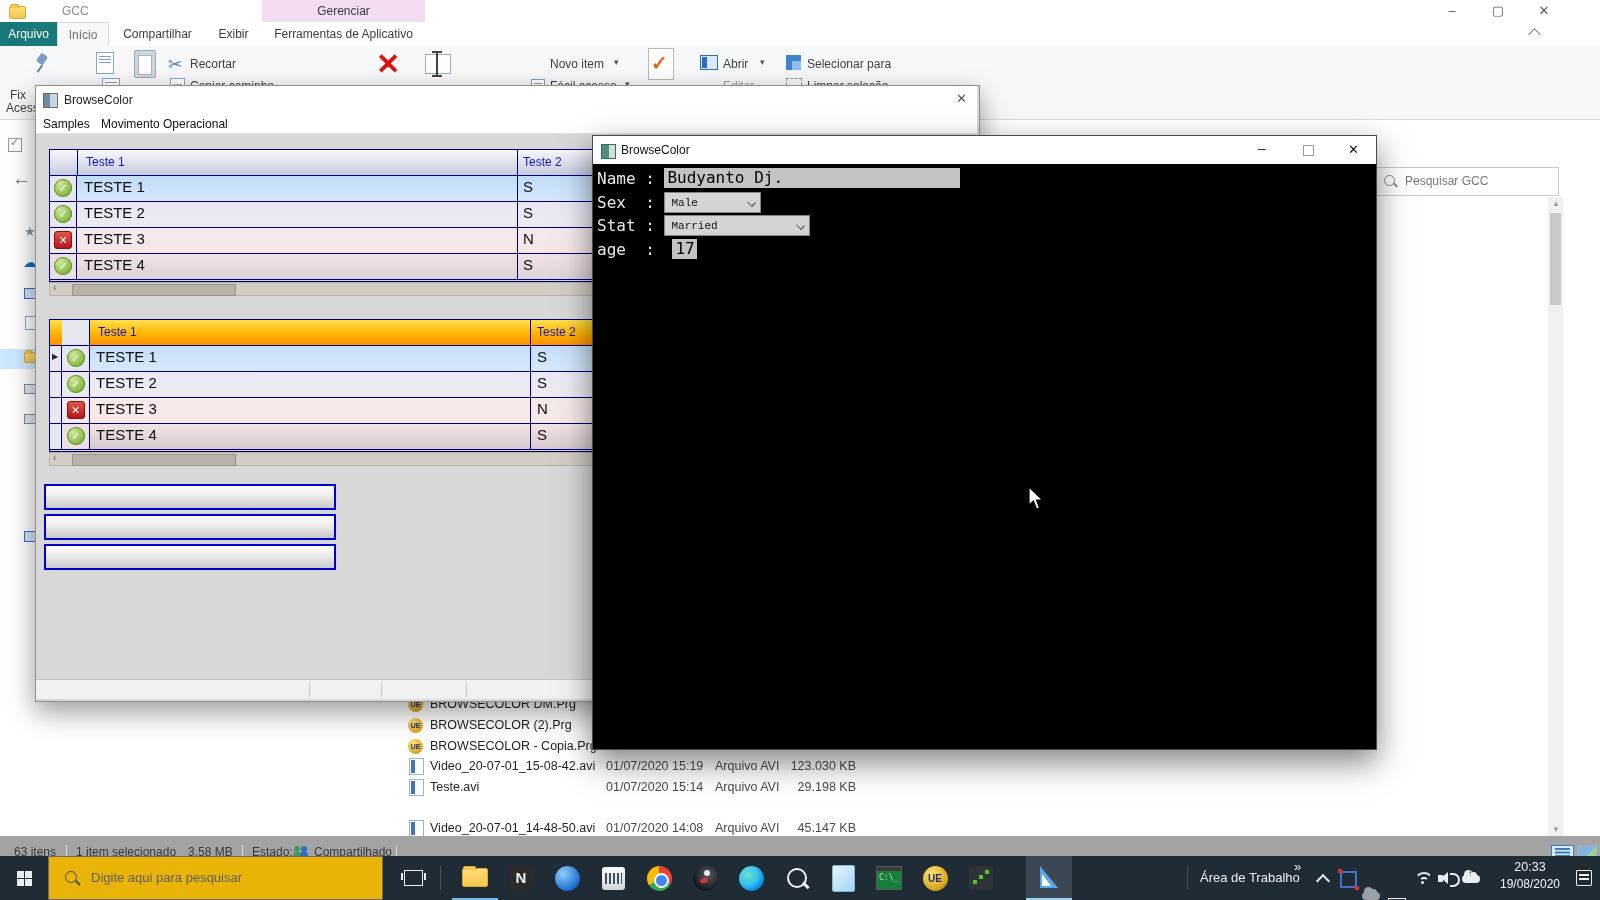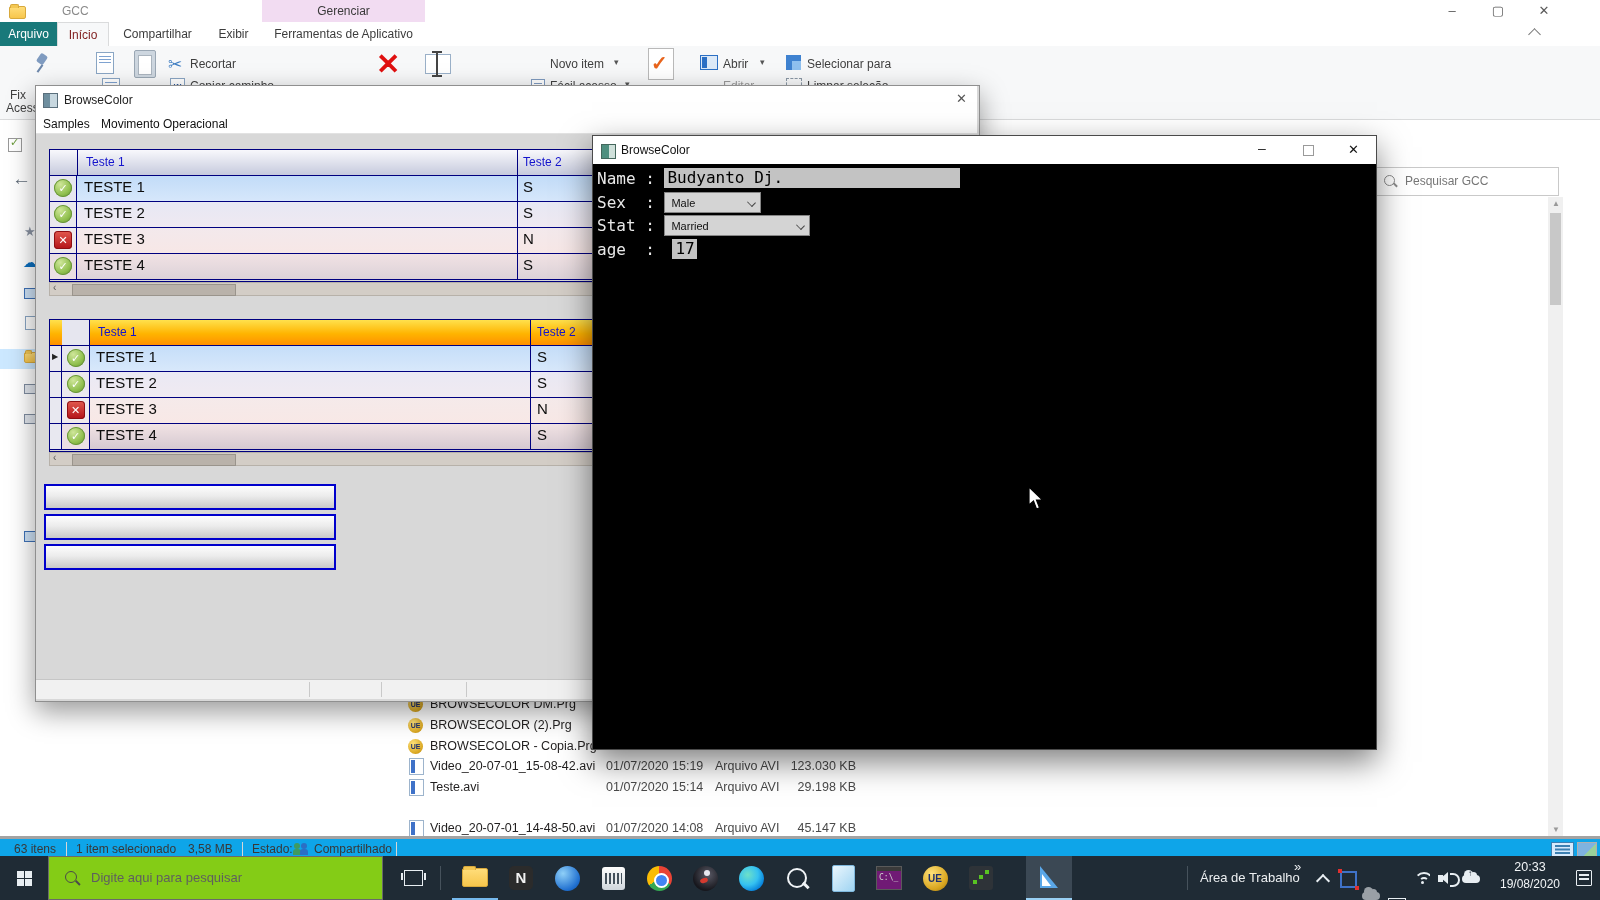--- a/index.html
+++ b/index.html
@@ -2,21 +2,21 @@
 <html><head>
 <meta charset="utf-8">
 <style>
   html,body{margin:0;padding:0}
   body{width:1600px;height:900px;position:relative;overflow:hidden;background:#fff;
        font-family:"Liberation Sans",sans-serif;-webkit-font-smoothing:antialiased}
   .abs{position:absolute}
   
   #explorer{left:0;top:0;width:1600px;height:856px;background:#fff;z-index:1}
   .etab{height:24px;line-height:24px;text-align:center;font-size:12px;color:#3c3c3c}
-  .etab.sel{background:#f7f8f9;border:1px solid #dadbdc;border-bottom:none;color:#7f1d1d}
+  .etab.sel{background:#f7f8f9;border:1px solid #dadbdc;border-bottom:none;color:#737373}
   .ribbon-lbl{font-size:12px;color:#3f3f3f;white-space:nowrap}
   .grp-div{width:1px;background:#e3e5e7;top:50px;height:64px}
   .folder-ic{background:linear-gradient(#ffdd7a,#f7c64c);border:1px solid #d8a93c;border-radius:2px;position:relative}
   .folder-ic:before{content:"";position:absolute;left:0;top:-3px;width:45%;height:3px;background:#f3c753;border:1px solid #d8a93c;border-bottom:none;border-radius:2px 2px 0 0}
   .doc-ic{background:#fff;border:1px solid #8aa6c4;position:relative}
   .doc-ic:before{content:"";position:absolute;left:2px;top:3px;right:2px;height:1px;background:#7ea2d0;box-shadow:0 3px 0 #7ea2d0,0 6px 0 #7ea2d0}
   .caption-glyph{font-size:13px;color:#5a5a5a;text-align:center;width:30px;height:20px;line-height:20px}
   .file-row{position:absolute;left:395px;width:1150px;height:20px;font-size:12.5px;color:#211f1f}
   .fcol-date{position:absolute;left:211px;top:2px;color:#4a4a4a}
   .fcol-type{position:absolute;left:320px;top:2px;color:#4a4a4a}
@@ -41,21 +41,21 @@
   .blue-input{position:absolute;width:288px;height:22px;border:2px solid #0000cc;
               background:linear-gradient(#fdfdfd,#ececec 45%,#c9c9c9 100%)}
   
   #console{left:592px;top:135px;width:785px;height:615px;background:#000;border:1px solid #4a4a4a;
            box-sizing:border-box;box-shadow:0 12px 30px rgba(0,0,0,.5);z-index:3}
   .cline{position:absolute;left:4px;display:flex;align-items:center;height:22px;
          font-family:"DejaVu Sans Mono",monospace;font-size:16px;color:#e8e8e8}
   .clabel{white-space:pre}
   .cfield{background:#c3c3c3;color:#000;height:20px;line-height:20px;padding-left:3px;box-sizing:border-box}
   .dd{background:#d4d4d4;border:1px solid #858585;height:21px;position:relative;
-      font-family:Liberation Sans, sans-serif;font-size:11px;color:#111;line-height:20px;padding-left:6px;box-sizing:border-box}
+      font-family:Liberation Mono, monospace;font-size:11px;color:#111;line-height:20px;padding-left:6px;box-sizing:border-box}
   .dd .chev{position:absolute;right:5px;top:6px;width:6px;height:6px;border-right:1.5px solid #444;border-bottom:1.5px solid #444;transform:rotate(45deg) scaleY(.8)}
   
   #taskbar{left:0;top:856px;width:1600px;height:44px;background:#1f2b35;z-index:5}
   .slot{position:absolute;top:0;width:46px;height:44px;display:flex;align-items:center;justify-content:center}
   .cloud{width:18px;height:8px;background:#9aa0a6;border-radius:6px;position:relative}
   .cloud:before{content:"";position:absolute;left:2px;top:-5px;width:9px;height:9px;border-radius:50%;background:inherit}
   .cloud:after{content:"";position:absolute;left:8px;top:-3px;width:7px;height:7px;border-radius:50%;background:inherit}
   .chevup{width:8px;height:8px;border-left:2px solid #e8eef2;border-top:2px solid #e8eef2;transform:rotate(45deg)}
   #cursor{z-index:10}
 </style>
@@ -211,21 +211,21 @@
     <span class="fcol-type">Arquivo AVI</span>
     <span class="fcol-size">45.147 KB</span>
   </div>
 
   <div class="abs" style="left:1548px;top:197px;width:15px;height:639px;background:#f0f0f0">
     <span class="abs" style="left:4px;top:2px;font-size:8px;color:#9a9a9a">▲</span>
     <div class="abs" style="left:2px;top:16px;width:11px;height:92px;background:#c8c8c8"></div>
     <span class="abs" style="left:4px;bottom:2px;font-size:8px;color:#9a9a9a">▼</span>
   </div>
 
-  <div class="abs" style="left:0;top:836px;width:1600px;height:20px;background:#0ea5e9;border-top:3px solid #a3a3a3;box-sizing:border-box;font-size:12px;color:#383838">
+  <div class="abs" style="left:0;top:836px;width:1600px;height:20px;background:#a3a3a3;border-top:6px solid #a3a3a3;box-sizing:border-box;font-size:12px;color:#383838">
     <span class="abs" style="left:14px;top:3px">63 itens</span>
     <div class="abs sb-div" style="left:66px"></div>
     <span class="abs" style="left:76px;top:3px">1 item selecionado</span>
     <span class="abs" style="left:188px;top:3px">3,58 MB</span>
     <div class="abs sb-div" style="left:242px"></div>
     <span class="abs" style="left:252px;top:3px">Estado:</span>
     <div class="abs" style="left:294px;top:4px;width:16px;height:12px">
       <div class="abs" style="left:0;top:0;width:6px;height:6px;border-radius:50%;background:#3f9a5f"></div>
       <div class="abs" style="left:-1px;top:6px;width:8px;height:6px;border-radius:3px 3px 0 0;background:#3f9a5f"></div>
       <div class="abs" style="left:7px;top:0;width:6px;height:6px;border-radius:50%;background:#2b6fc4"></div>
@@ -397,21 +397,21 @@
 
   <div class="slot" style="left:0;width:48px">
     <div style="width:15px;height:15px;display:grid;grid-template-columns:7px 7px;grid-template-rows:7px 7px;gap:1px">
       <div style="background:#e8eef2"></div>
         <div style="background:#e8eef2"></div>
         <div style="background:#e8eef2"></div>
         <div style="background:#e8eef2"></div>
     </div>
   </div>
 
-  <div class="abs" style="left:48px;top:0;width:335px;height:44px;background:#84cc16;border:1px solid #6a6a6a;box-sizing:border-box">
+  <div class="abs" style="left:48px;top:0;width:335px;height:44px;background:#eab308;border:1px solid #6a6a6a;box-sizing:border-box">
     <div class="abs" style="left:16px;top:14px;width:10px;height:10px;border:1.5px solid #4a4a4a;border-radius:50%"></div>
     <div class="abs" style="left:26px;top:25px;width:6px;height:1.5px;background:#4a4a4a;transform:rotate(45deg)"></div>
     <span class="abs" style="left:42px;top:13px;font-size:13px;color:#5f5f5f">Digite aqui para pesquisar</span>
   </div>
 
   <div class="slot" style="left:390px">
     <div style="width:17px;height:14px;border:1.5px solid #e8eef2;position:relative">
       <div style="position:absolute;left:-4px;top:2px;width:2px;height:7px;background:#e8eef2"></div>
       <div style="position:absolute;right:-4px;top:2px;width:2px;height:7px;background:#e8eef2"></div>
     </div>
@@ -448,21 +448,21 @@
   </div>
   <div class="slot" style="left:774px">
     <div style="width:16px;height:16px;border:2.5px solid #f0f4f7;border-radius:50%;position:relative">
       <div style="position:absolute;left:13px;top:14px;width:8px;height:2.5px;background:#f0f4f7;transform:rotate(45deg)"></div>
     </div>
   </div>
   <div class="slot" style="left:820px">
     <div style="width:21px;height:25px;background:linear-gradient(135deg,#eaf6fd,#9fd4f2);border-radius:2px;border:1px solid #7fb8dd"></div>
   </div>
   <div class="slot" style="left:866px">
-    <div style="width:24px;height:22px;background:#701a75;border:1px solid #5a5a5a;position:relative">
+    <div style="width:24px;height:22px;background:#15803d;border:1px solid #5a5a5a;position:relative">
       <div style="position:absolute;left:0;top:0;right:0;height:4px;background:#3a3a3a"></div>
       <span style="position:absolute;left:2px;top:6px;font-size:8px;color:#cfcfcf;font-family:'DejaVu Sans Mono',monospace">C:\_</span>
     </div>
   </div>
   <div class="slot" style="left:912px">
     <div style="width:25px;height:25px;border-radius:50%;background:radial-gradient(circle at 35% 30%,#ffe27a,#d9a620 65%,#96700f);color:#1d2f6e;font-size:10px;font-weight:bold;text-align:center;line-height:25px">UE</div>
   </div>
   <div class="slot" style="left:958px">
     <div style="width:24px;height:24px;background:#2e3338;border-radius:3px;position:relative">
       <div style="position:absolute;left:4px;top:14px;width:4px;height:4px;background:#58c322"></div>

